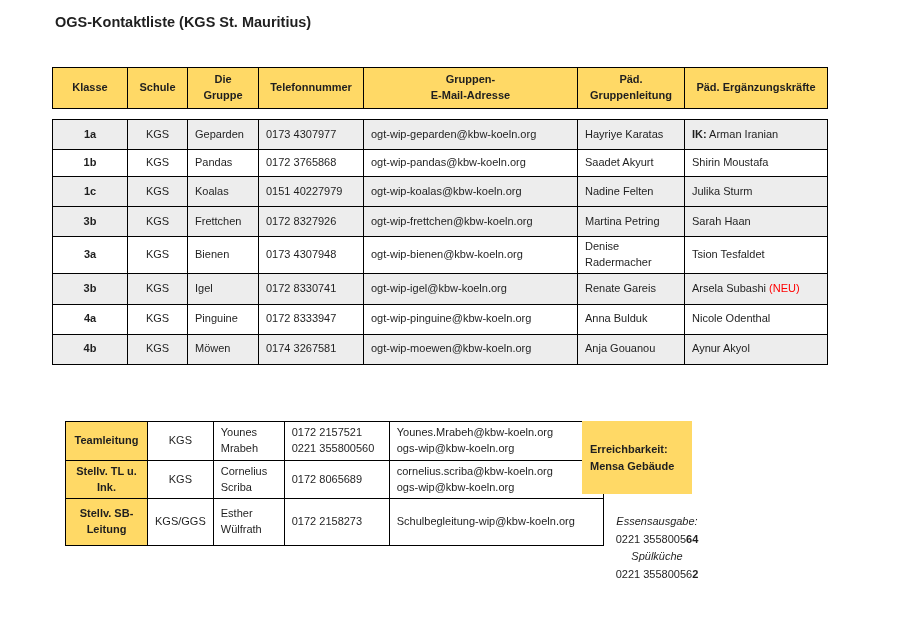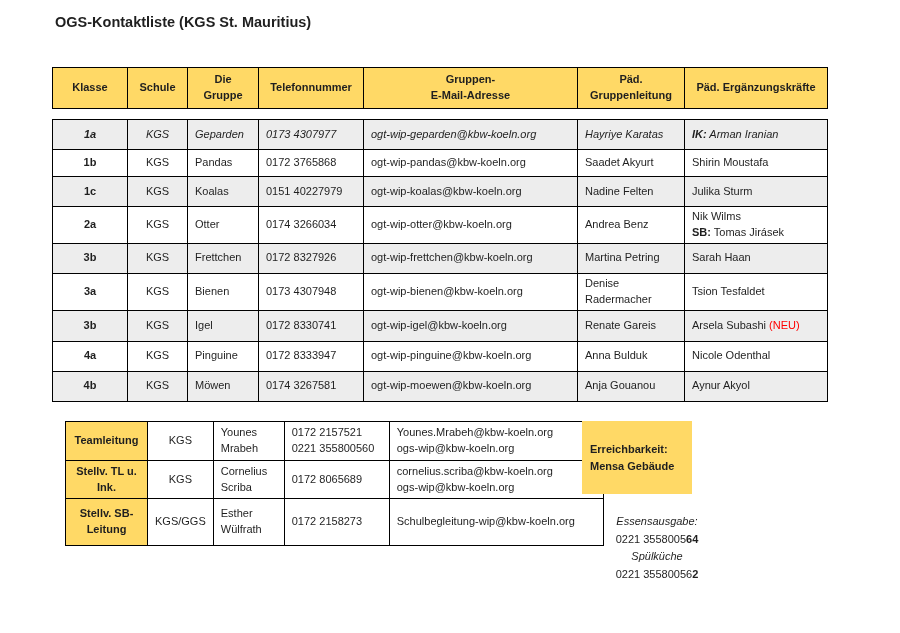--- a/index.html
+++ b/index.html
@@ -78,21 +78,21 @@
   <colgroup>
     <col class="m0">
       <col class="m1">
       <col class="m2">
       <col class="m3">
       <col class="m4">
       <col class="m5">
       <col class="m6">
   </colgroup>
   <tbody id="main-body">
-      <tr class="alt" style="height: 30px; font-style: italic;">
+      <tr class="alt" style="height: 30px;">
         <td class="center bold">1a</td>
         <td class="center">KGS</td>
         <td>Geparden</td>
         <td>0173 4307977</td>
         <td>ogt-wip-geparden@kbw-koeln.org</td>
         <td>Hayriye Karatas</td>
         <td><span class="b">IK:</span><span> Arman Iranian</span></td>
       </tr>
       <tr style="height: 27px;">
         <td class="center bold">1b</td>
@@ -104,29 +104,20 @@
         <td><span>Shirin Moustafa</span></td>
       </tr>
       <tr class="alt" style="height: 30px;">
         <td class="center bold">1c</td>
         <td class="center">KGS</td>
         <td>Koalas</td>
         <td>0151 40227979</td>
         <td>ogt-wip-koalas@kbw-koeln.org</td>
         <td>Nadine Felten</td>
         <td><span>Julika Sturm</span></td>
-      </tr>
-      <tr style="height: 32px;">
-        <td class="center bold">2a</td>
-        <td class="center">KGS</td>
-        <td>Otter</td>
-        <td>0174 3266034</td>
-        <td>ogt-wip-otter@kbw-koeln.org</td>
-        <td>Andrea Benz</td>
-        <td><span>Nik Wilms</span><br><span class="b">SB:</span><span> Tomas Jirásek</span></td>
       </tr>
       <tr class="alt" style="height: 30px;">
         <td class="center bold">3b</td>
         <td class="center">KGS</td>
         <td>Frettchen</td>
         <td>0172 8327926</td>
         <td>ogt-wip-frettchen@kbw-koeln.org</td>
         <td>Martina Petring</td>
         <td><span>Sarah Haan</span></td>
       </tr>

